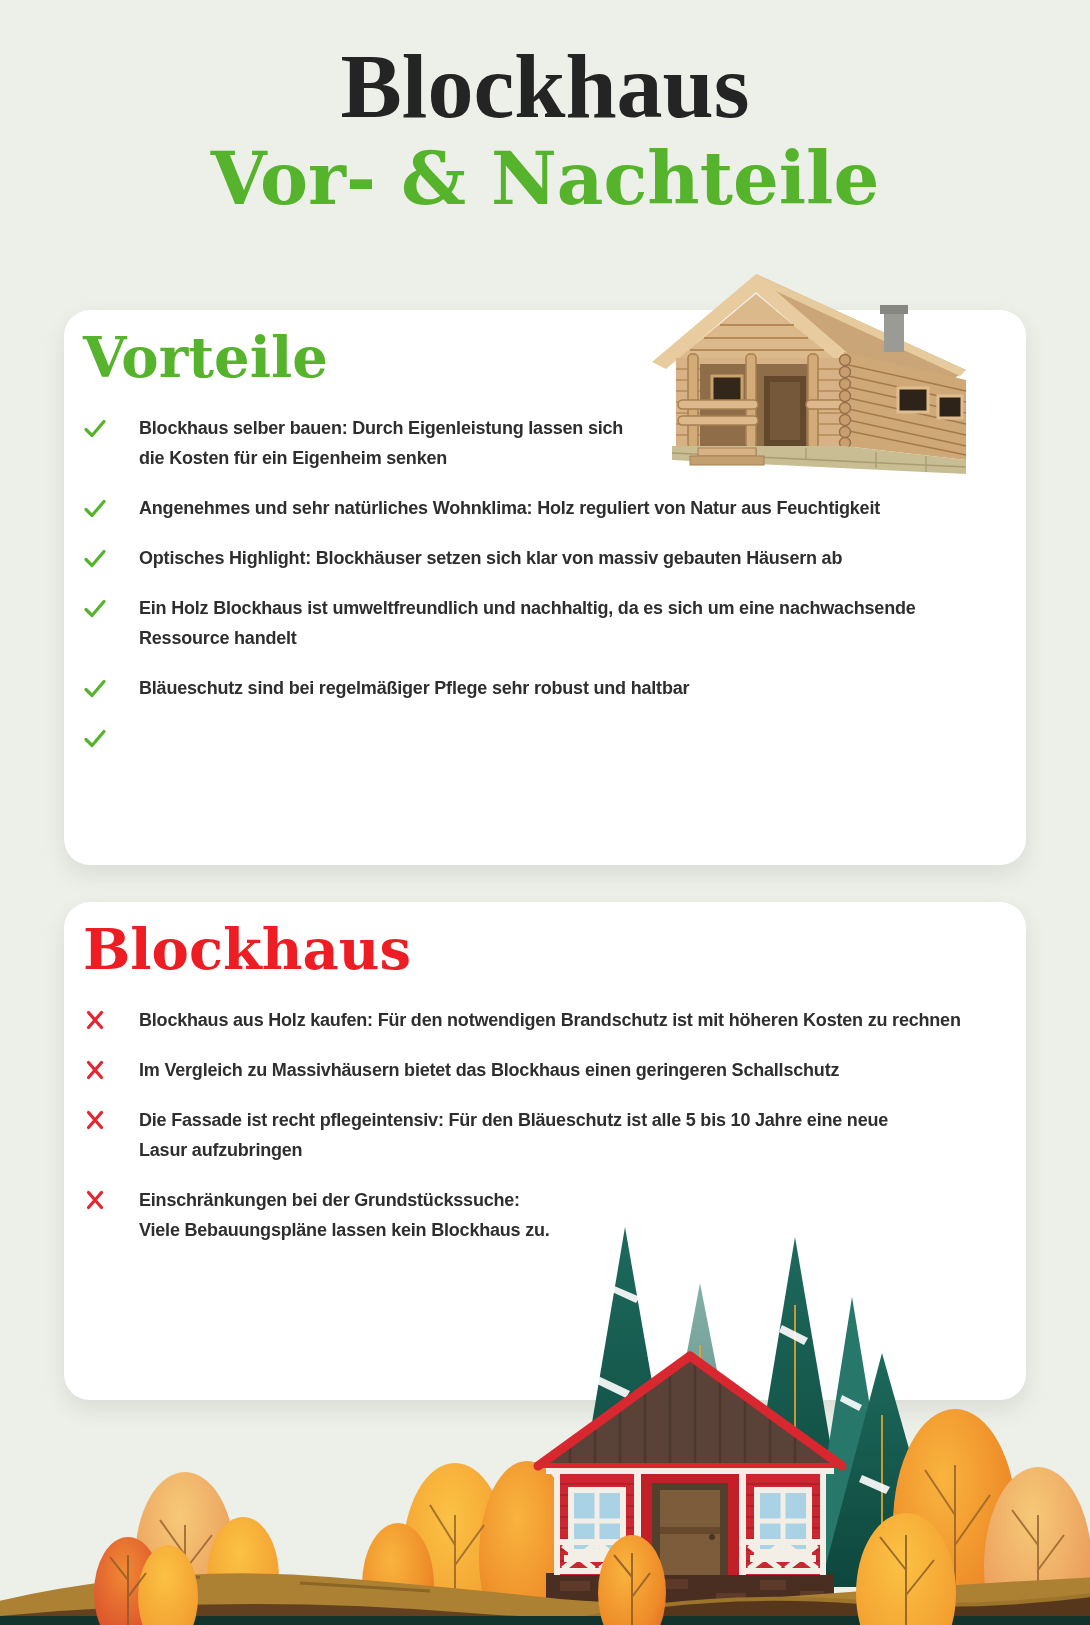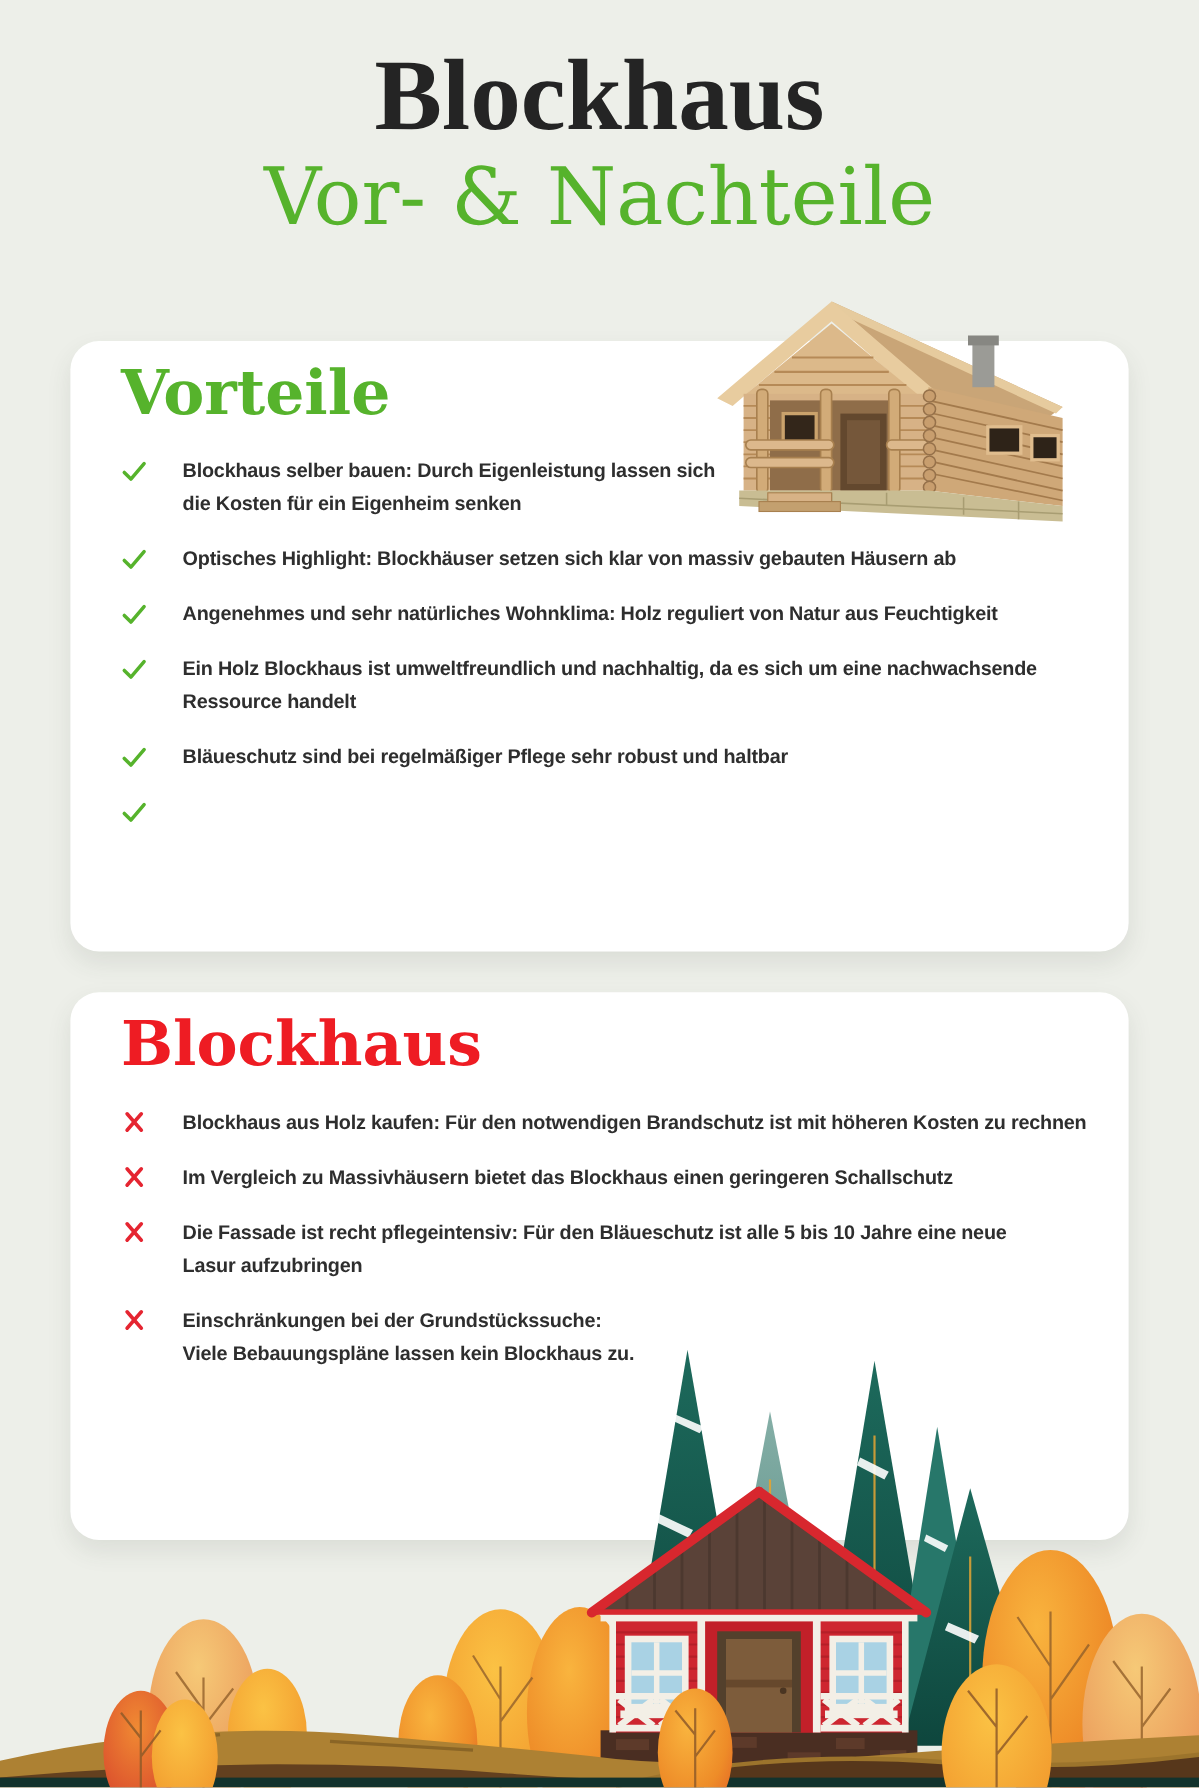--- a/index.html
+++ b/index.html
@@ -17,32 +17,32 @@
   .main-title{
     margin:38px 0 0 0;
     font-family:Liberation Serif, serif;
     font-weight:bold;
     font-size:92px;line-height:1.05;
     color:#242424;letter-spacing:0;
   }
   .sub-title{
     margin:8px 0 0 0;
     font-family:"DejaVu Serif",serif;
-    font-weight:normal;
+    font-weight:bold;
     font-size:72px;line-height:1.0;
     color:#56b32c;
   }
 
   
   .card{
     position:absolute;left:64px;width:962px;
     background:#ffffff;border-radius:26px;
     box-shadow:0 10px 22px rgba(60,70,60,0.10);
     box-sizing:border-box;
-    padding:14px 30px 0 46px;
+    padding:14px 30px 0 19px;
   }
   .card-pros{top:310px;height:555px;}
   .card-cons{top:902px;height:498px;}
   .card h3{
     font-family:"DejaVu Serif",serif;
     font-weight:bold;
     font-size:56px;line-height:1.2;
     margin:0 0 22px 0;
   }
   .heading-green{color:#56b32c;}
@@ -81,27 +81,27 @@
         <svg class="mark" width="24" height="24" viewBox="0 0 24 24">
             <path d="M3 13.5 L9 19.5 L21 5.5" fill="none" stroke="#56b32c" stroke-width="3.2" stroke-linecap="round" stroke-linejoin="round"></path>
           </svg>
         <span class="txt">Blockhaus selber bauen: Durch Eigenleistung lassen sich
 die Kosten für ein Eigenheim senken</span>
       </li>
       <li>
         <svg class="mark" width="24" height="24" viewBox="0 0 24 24">
             <path d="M3 13.5 L9 19.5 L21 5.5" fill="none" stroke="#56b32c" stroke-width="3.2" stroke-linecap="round" stroke-linejoin="round"></path>
           </svg>
+        <span class="txt">Angenehmes und sehr natürliches Wohnklima: Holz reguliert von Natur aus Feuchtigkeit</span>
+      </li>
+      <li>
+        <svg class="mark" width="24" height="24" viewBox="0 0 24 24">
+            <path d="M3 13.5 L9 19.5 L21 5.5" fill="none" stroke="#56b32c" stroke-width="3.2" stroke-linecap="round" stroke-linejoin="round"></path>
+          </svg>
         <span class="txt">Optisches Highlight: Blockhäuser setzen sich klar von massiv gebauten Häusern ab</span>
-      </li>
-      <li>
-        <svg class="mark" width="24" height="24" viewBox="0 0 24 24">
-            <path d="M3 13.5 L9 19.5 L21 5.5" fill="none" stroke="#56b32c" stroke-width="3.2" stroke-linecap="round" stroke-linejoin="round"></path>
-          </svg>
-        <span class="txt">Angenehmes und sehr natürliches Wohnklima: Holz reguliert von Natur aus Feuchtigkeit</span>
       </li>
       <li>
         <svg class="mark" width="24" height="24" viewBox="0 0 24 24">
             <path d="M3 13.5 L9 19.5 L21 5.5" fill="none" stroke="#56b32c" stroke-width="3.2" stroke-linecap="round" stroke-linejoin="round"></path>
           </svg>
         <span class="txt">Ein Holz Blockhaus ist umweltfreundlich und nachhaltig, da es sich um eine nachwachsende
 Ressource handelt</span>
       </li>
       <li>
         <svg class="mark" width="24" height="24" viewBox="0 0 24 24">

